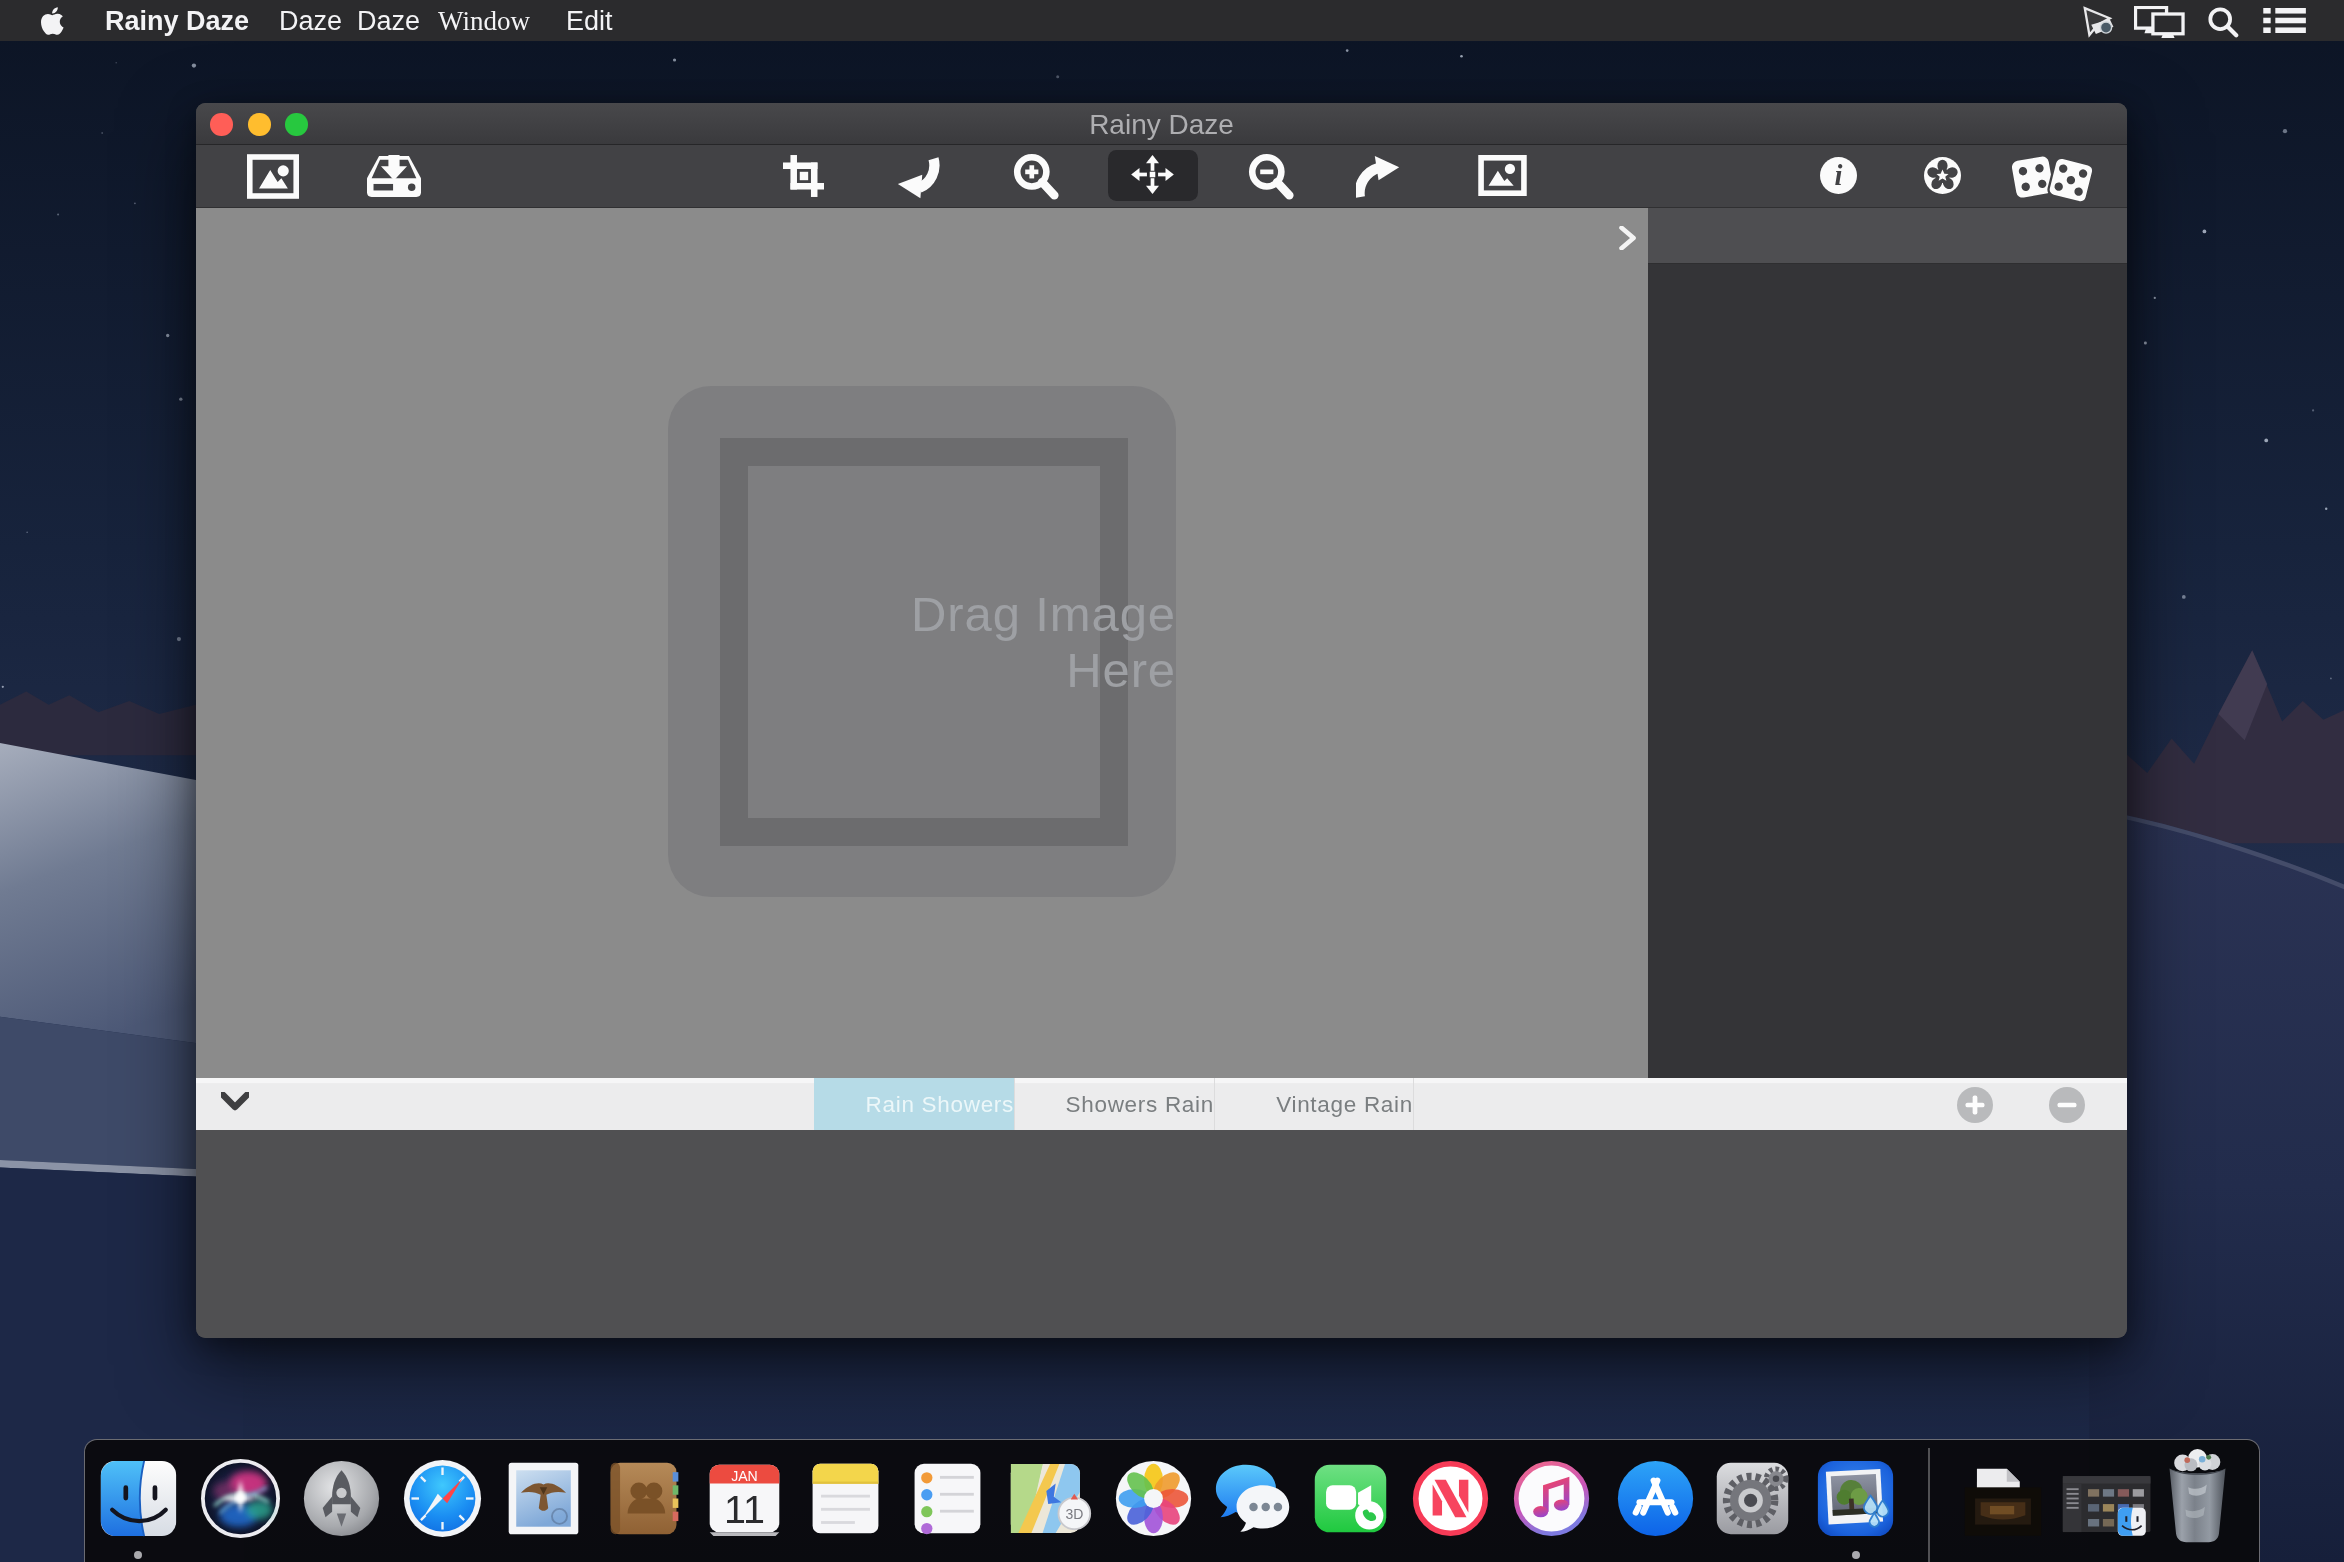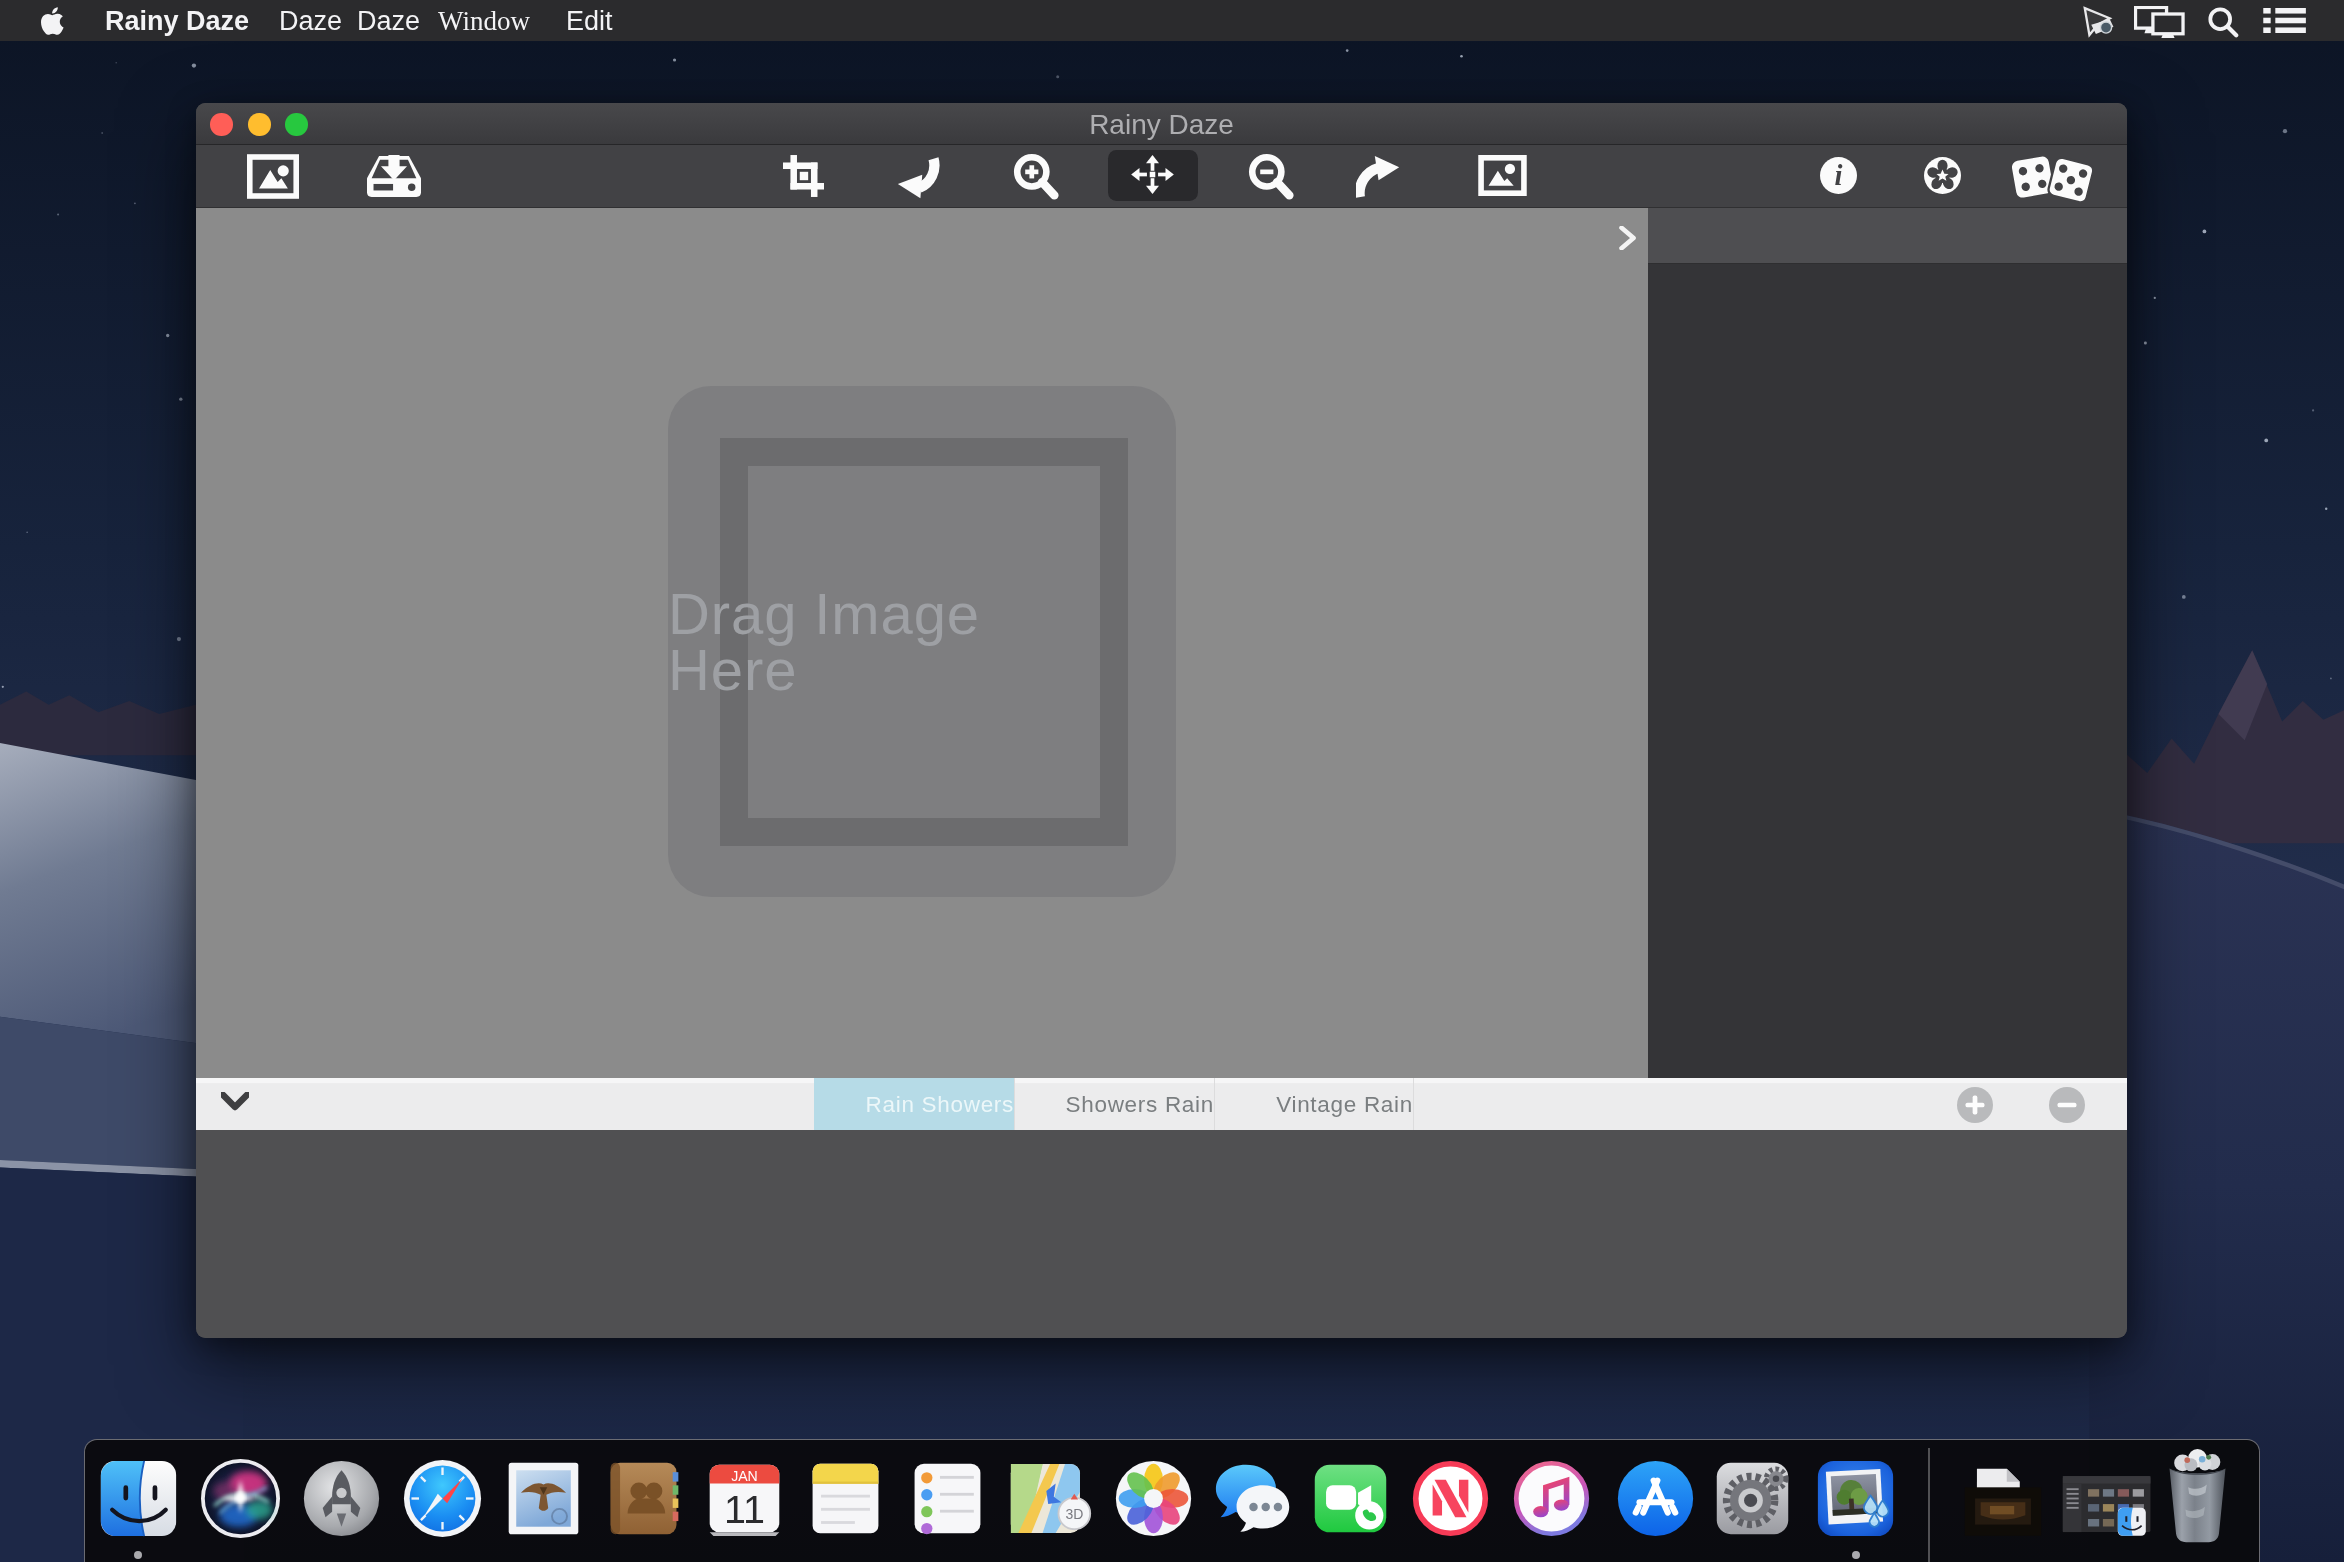--- a/index.html
+++ b/index.html
@@ -17,21 +17,21 @@
   #toolbar { position:absolute; left:0; top:42px; width:100%; height:63px; background:#424245; border-bottom:1.9px solid #303032; }
   .ticon { position:absolute; z-index:6; }
   #canvas { position:absolute; left:0; top:105px; width:1452px; height:870px; background:#8b8b8b; }
   #sidebar { position:absolute; left:1452px; top:105px; right:0; height:870px; background:#343437; }
   #sidebarhead { position:absolute; left:0; top:0; width:100%; height:56px; background:#4e4e51; border-bottom:0.9px solid #2e2e30;}
   #tabstrip { position:absolute; left:0; top:975px; width:100%; height:52px; background:linear-gradient(#f6f6f7 0px, #f6f6f7 4.7px, #ececed 5.6px, #ececed 100%); }
   #winbottom { position:absolute; left:0; top:1027px; width:100%; bottom:0; background:#505052; }
   
   #dropzone { position:absolute; left:472px; top:178px; width:508px; height:511px; border-radius:43px; background:#7e7e80; }
   #dropring { position:absolute; left:52px; top:52px; width:408px; height:408px; border:28px solid #6c6c6e; }
-  #droptext { position:absolute; left:0; top:200px; width:100%; text-align:left; font-size:58px; line-height:56px; color:#9ea0a4; letter-spacing:0.9px; }
+  #droptext { position:absolute; left:0; top:200px; width:100%; text-align:right; font-size:49px; line-height:56px; color:#9ea0a4; letter-spacing:0.9px; }
   
   .tab { position:absolute; top:0; height:52px; line-height:53px; text-align:right; font-size:22.5px; color:#7a7e80; letter-spacing:0.7px; }
   
   #dock { position:absolute; left:84px; top:1439px; width:2176px; height:135px; background:rgba(10,10,12,0.93); border:1.9px solid rgba(160,160,168,0.65); border-bottom:none; border-radius:13px 13px 0 0; }
   .di { position:absolute; top:19px; }
 </style>
 </head>
 <body>
 <div id="screen">
 

